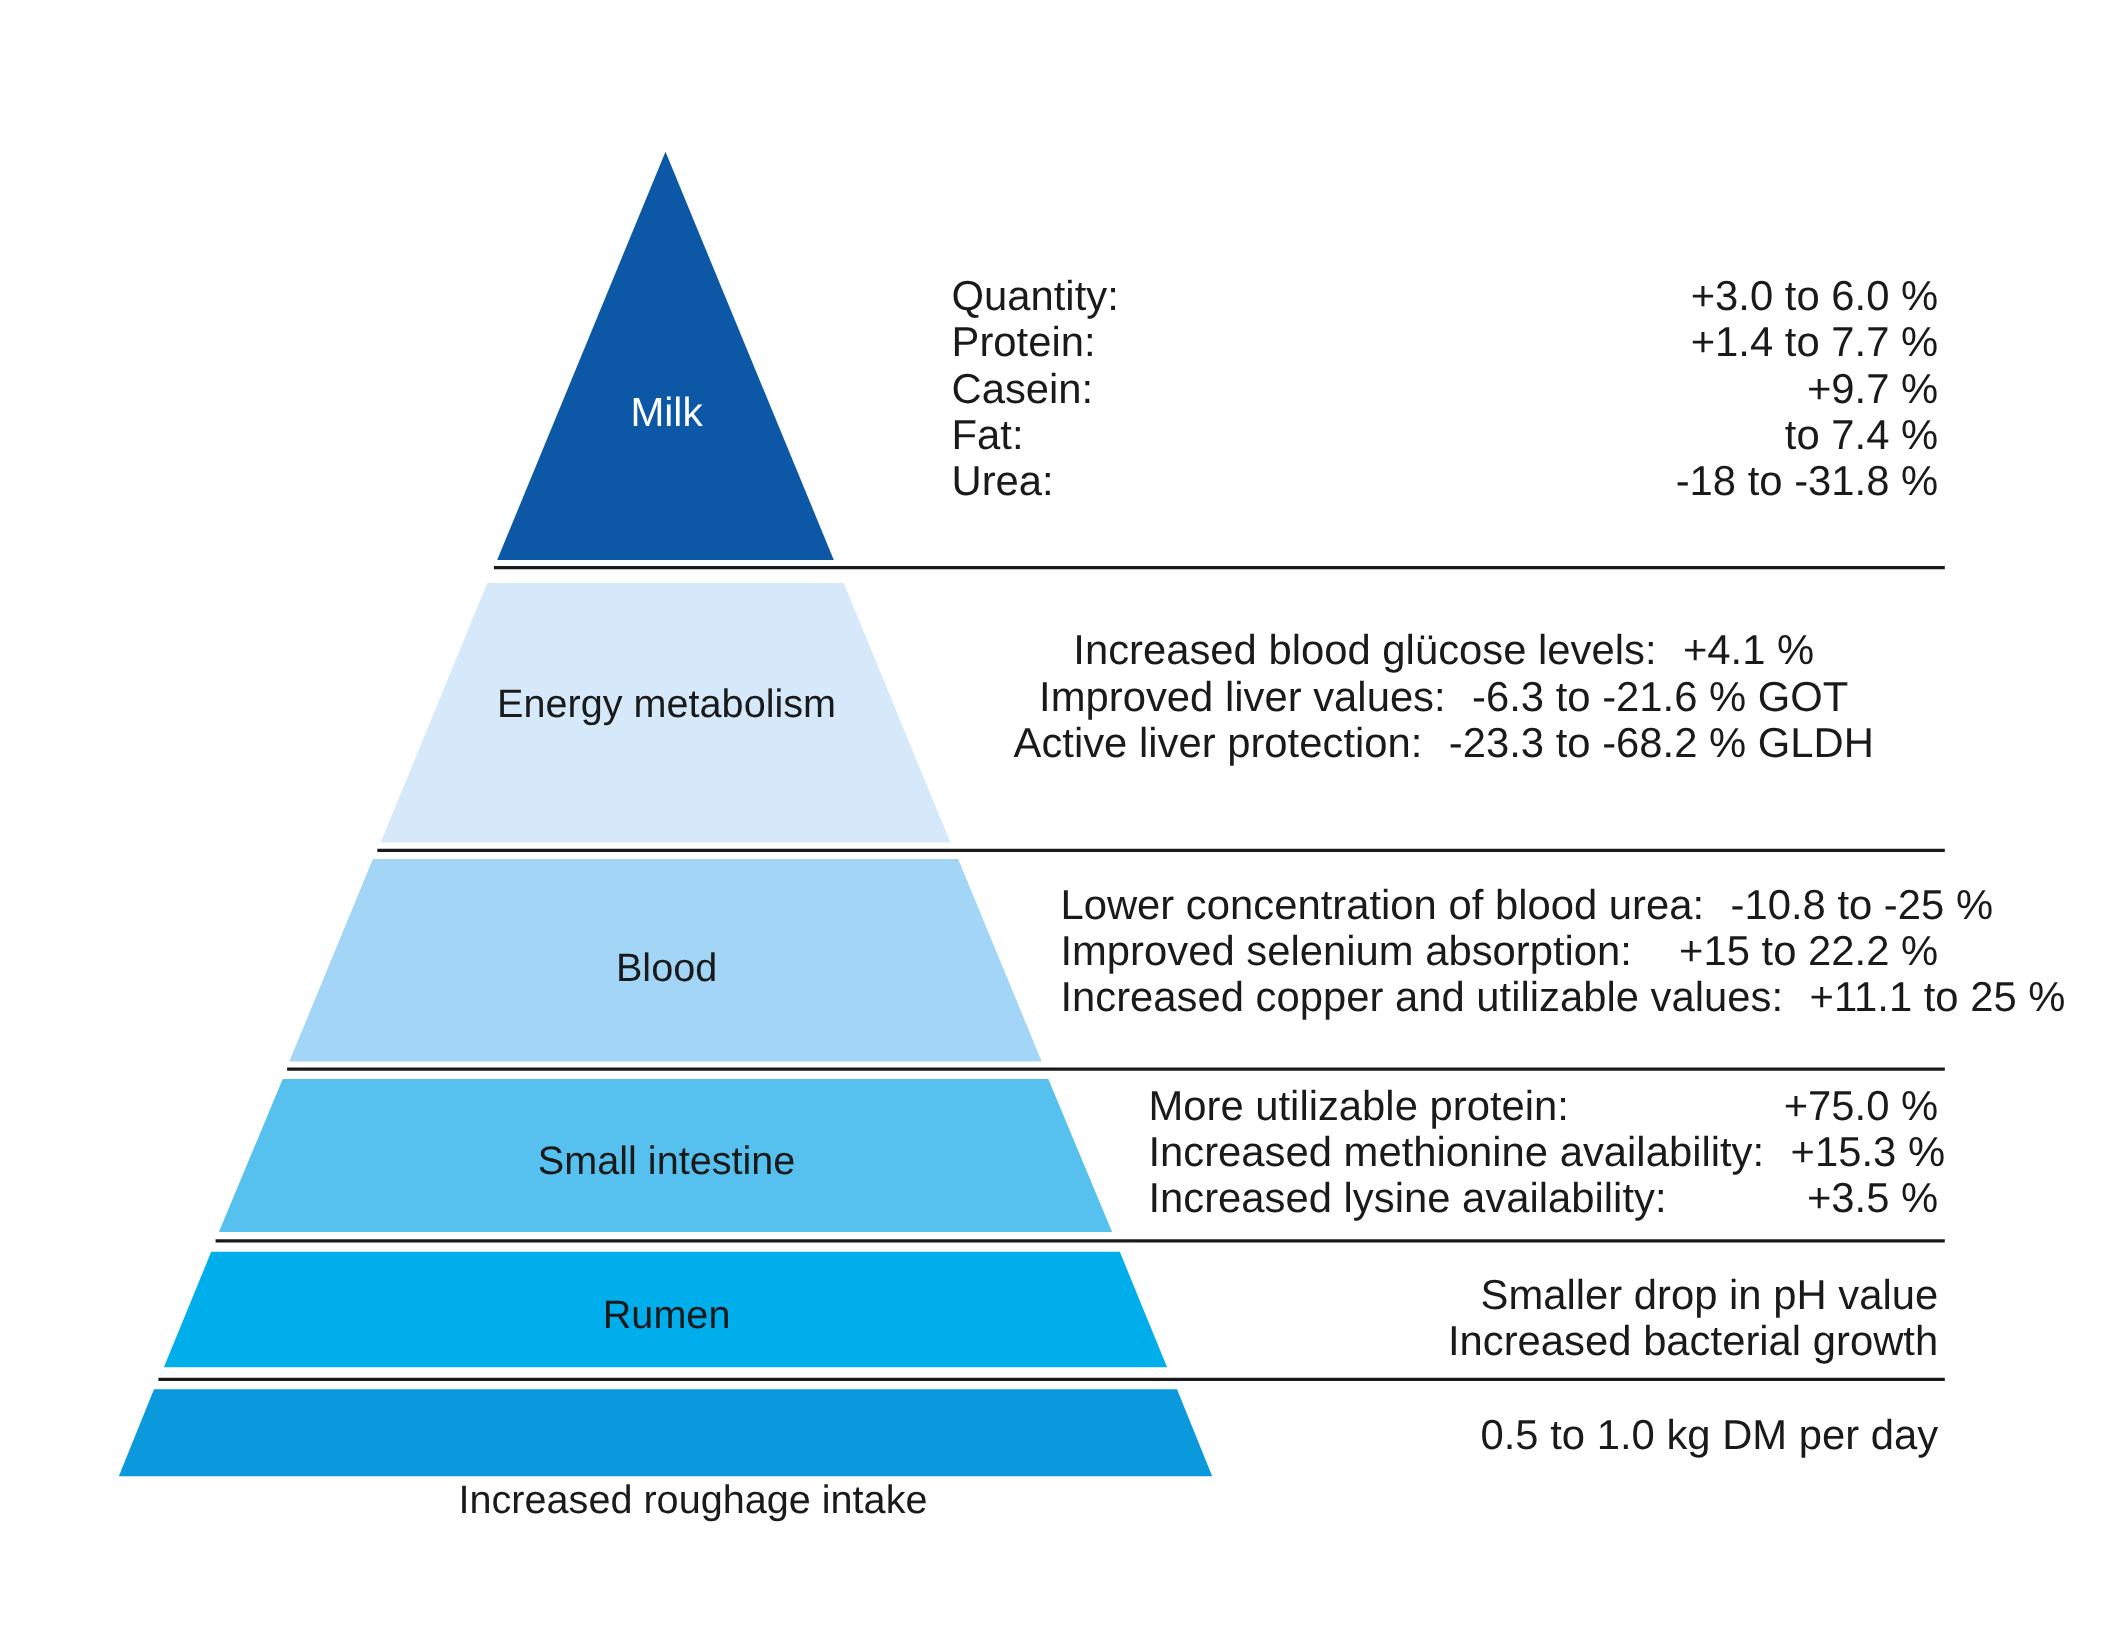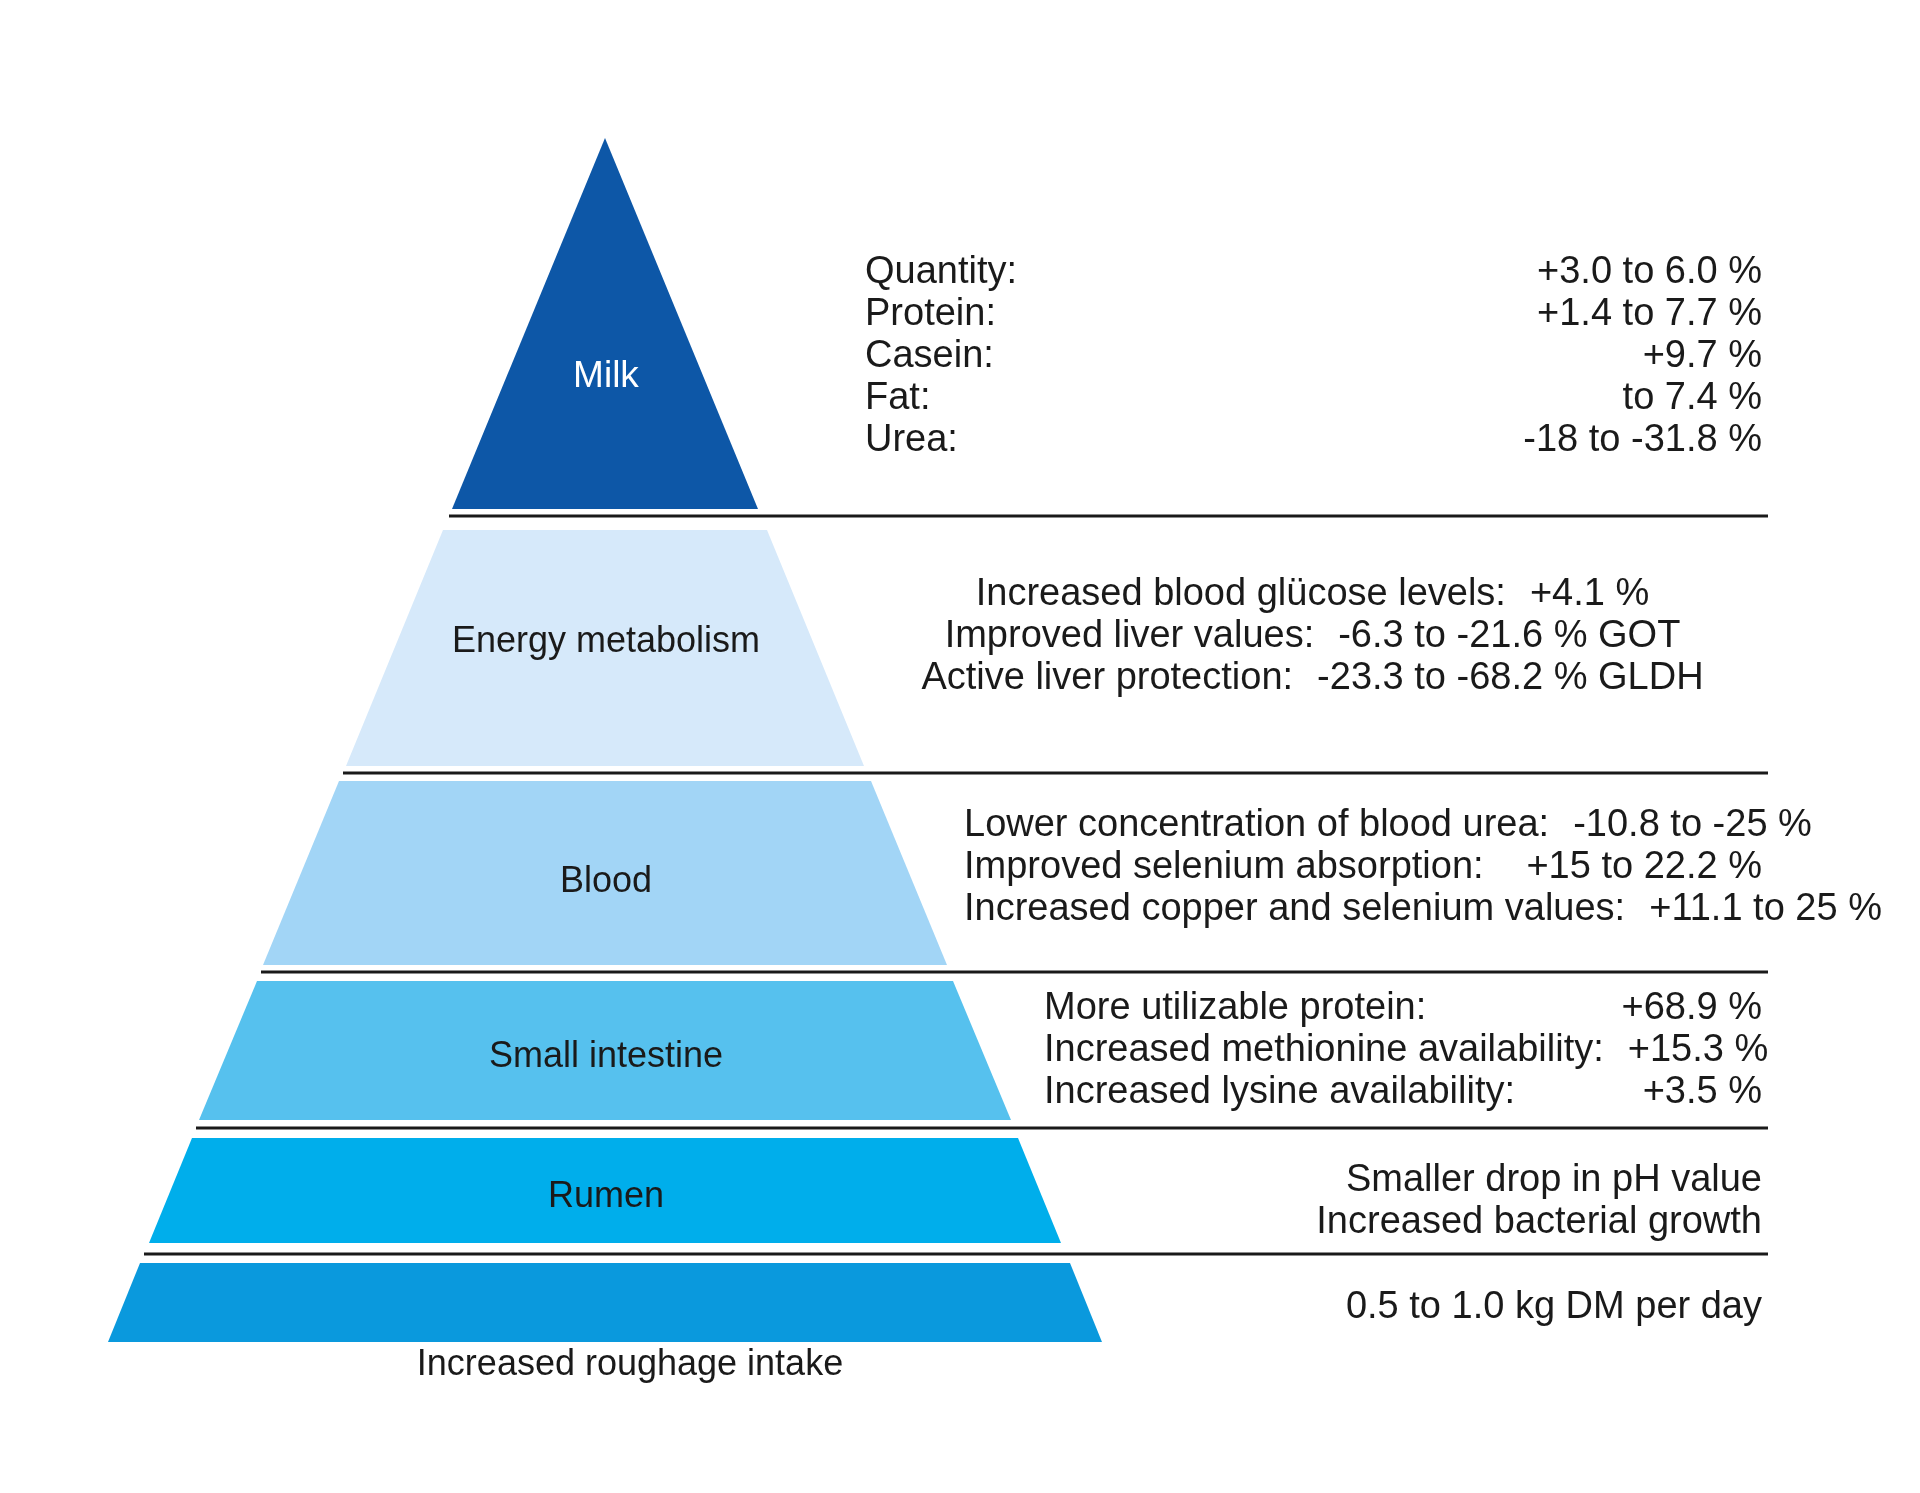--- a/index.html
+++ b/index.html
@@ -138,29 +138,29 @@
   <div id="rows-blood" class="rows">
     <div class="row">
       <span class="lbl">Lower concentration of blood urea:</span>
       <span class="val">-10.8 to -25 %</span>
     </div>
     <div class="row">
       <span class="lbl">Improved selenium absorption:</span>
       <span class="val">+15 to 22.2 %</span>
     </div>
     <div class="row">
-      <span class="lbl">Increased copper and selenium values:</span>
+      <span class="lbl">Increased copper and utilizable values:</span>
       <span class="val">+11.1 to 25 %</span>
     </div>
   </div>
 
   <div id="rows-small" class="rows">
     <div class="row">
       <span class="lbl">More utilizable protein:</span>
-      <span class="val">+68.9 %</span>
+      <span class="val">+75.0 %</span>
     </div>
     <div class="row">
       <span class="lbl">Increased methionine availability:</span>
       <span class="val">+15.3 %</span>
     </div>
     <div class="row">
       <span class="lbl">Increased lysine availability:</span>
       <span class="val">+3.5 %</span>
     </div>
   </div>

